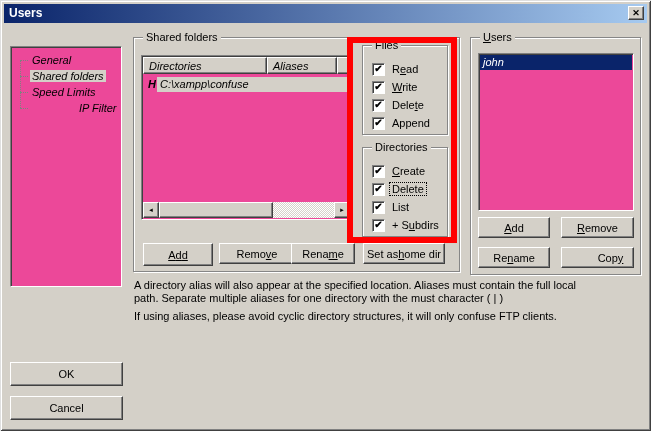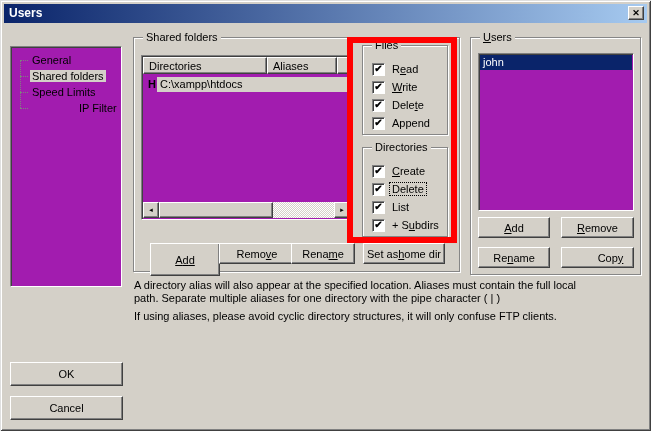--- a/index.html
+++ b/index.html
@@ -25,23 +25,24 @@
     border:1px solid; border-color:#fff #404040 #404040 #fff;
     box-shadow: inset -1px -1px 0 #808080;
   }
 
   .raised{
     background:#d4d0c8;
     border:1px solid; border-color:#fff #404040 #404040 #fff;
     box-shadow: inset -1px -1px 0 #808080;
   }
   .sunken{
-    background:#a21caf;
+    background:#ec4899;
     border:1px solid; border-color:#808080 #fff #fff #808080;
     box-shadow: inset 1px 1px 0 #404040;
+    font-style: italic;
   }
   .btn{
     position:absolute; display:flex; align-items:center; justify-content:center;
     background:#d4d0c8; font-size:11px;
     border:1px solid; border-color:#fff #404040 #404040 #fff;
     box-shadow: inset -1px -1px 0 #808080; cursor:default;
   }
   .groupbox{
     position:absolute; border:1px solid #868686;
     box-shadow: inset 1px 1px 0 #fff, 1px 1px 0 #fff;
@@ -141,30 +142,30 @@
   </div>
 
   <div class="listview sunken">
     <div class="lv-header">
       <div class="lv-hcell" style="width:124px;">Directories</div>
       <div class="lv-hcell" style="width:70px;">Aliases</div>
       <div class="lv-hcell" style="flex:1;"></div>
     </div>
     <div class="lv-row-marker">H</div>
     <div class="lv-row-band">
-      <span>C:\xampp\htdocs</span>
+      <span>C:\xampp\confuse</span>
     </div>
     <div class="hscroll">
       <div class="hs-btn raised" style="left:0;">◄</div>
       <div class="hs-thumb raised"></div>
       <div class="hs-btn raised" style="right:0;">►</div>
     </div>
   </div>
 
-  <div class="btn" style="left:150px; top:243px; width:70px; height:33px;text-decoration:underline;">A<u>d</u>d</div>
+  <div class="btn" style="left:143px; top:243px; width:70px; height:23px;text-decoration:underline;">A<u>d</u>d</div>
   <div class="btn" style="left:219px; top:243px; width:76px; height:21px;">Remo<u>v</u>e</div>
   <div class="btn" style="left:291px; top:243px; width:64px; height:21px;">Rena<u>m</u>e</div>
   <div class="btn" style="left:363px; top:243px; width:82px; height:21px;">Set as <u>h</u>ome dir</div>
 
   <div class="groupbox" style="left:362px; top:45px; width:86px; height:90px;text-decoration:underline;">
     <span class="gb-label">Files</span>
     <div class="opt" style="top:16px;">
       <span class="checkbox">✔</span>
       <span class="lbl">R<u>e</u>ad</span>
     </div>
@@ -211,19 +212,19 @@
     <div class="user-row">
       <span>john</span>
     </div>
   </div>
   <div class="btn" style="left:478px; top:217px; width:72px; height:21px;"><u>A</u>dd</div>
   <div class="btn" style="left:561px; top:217px; width:73px; height:21px;"><u>R</u>emove</div>
   <div class="btn" style="left:478px; top:247px; width:72px; height:21px;">Re<u>n</u>ame</div>
   <div class="btn" style="left:561px; top:247px; width:73px; height:21px;padding-left:26px;">Cop<u>y</u></div>
 
   <div class="help-line" style="top:279px;">A directory alias will also appear at the specified location. Aliases must contain the full local</div>
-  <div class="help-line" style="top:292px;">path. Separate multiple aliases for one directory with the pipe character ( | )</div>
+  <div class="help-line" style="top:292px;">path. Separate multiple aliases for one directory with the must character ( | )</div>
   <div class="help-line" style="top:310px;">If using aliases, please avoid cyclic directory structures, it will only confuse FTP clients.</div>
 
   <div class="btn" style="left:10px; top:362px; width:113px; height:24px;">OK</div>
   <div class="btn" style="left:10px; top:396px; width:113px; height:24px;">Cancel</div>
 
 </div>
 
 </body></html>

